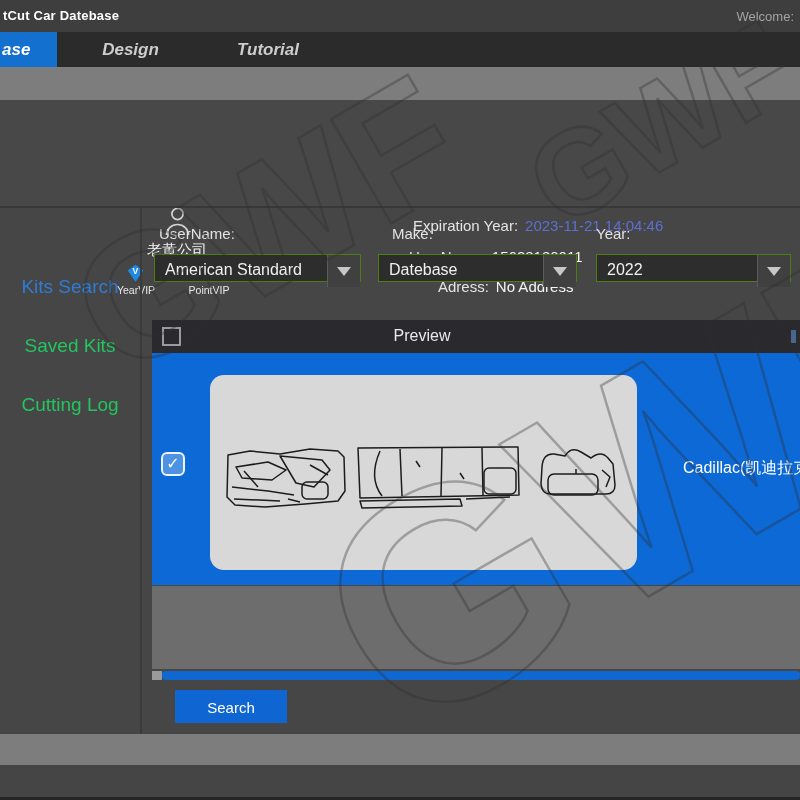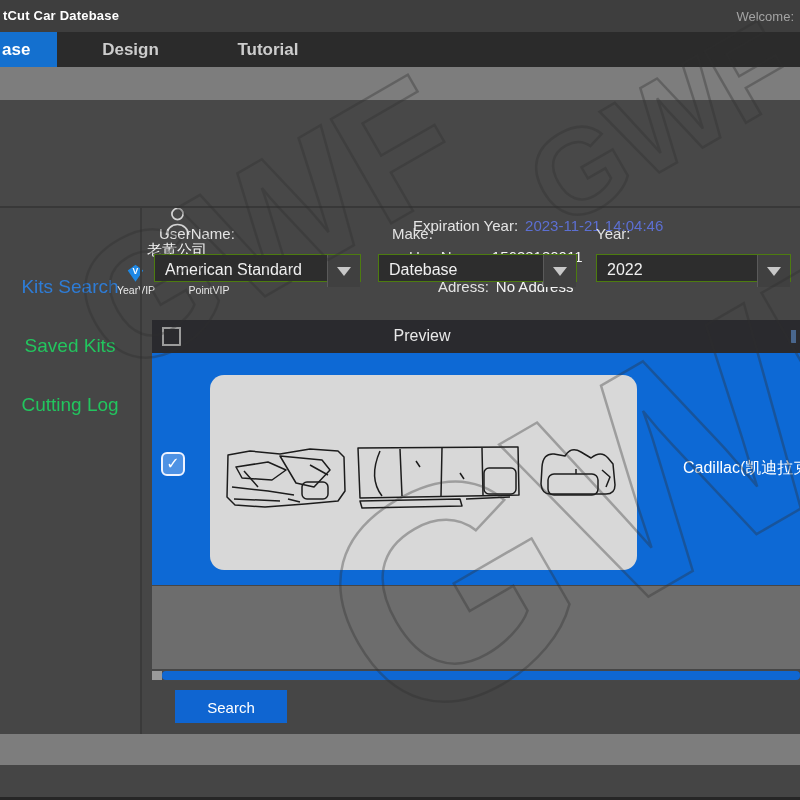--- a/index.html
+++ b/index.html
@@ -6,21 +6,21 @@
   *{box-sizing:border-box;font-family:"Liberation Sans","DejaVu Sans",sans-serif;}
   #app{position:relative;width:800px;height:800px;overflow:hidden;background:#464646;}
 
   
   .titlebar{position:absolute;left:0;top:0;width:800px;height:32px;background:#3e3e3e;}
   .titlebar .title{position:absolute;left:3px;top:8px;font-size:13px;font-weight:bold;color:#ffffff;letter-spacing:.2px;text-align:right;}
   .titlebar .welcome{position:absolute;right:6px;top:9px;font-size:13px;color:#a3a3a3;}
 
   
   .tabbar{position:absolute;left:0;top:32px;width:800px;height:35px;background:#2b2b2b;}
-  .tab{position:absolute;top:0;height:35px;line-height:35px;font-size:17px;font-weight:bold;color:#cdcdcd;text-align:center;cursor:default;}
+  .tab{position:absolute;top:0;height:35px;line-height:35px;font-size:17px;font-weight:bold;color:#cdcdcd;text-align:center;cursor:default;font-style:italic;}
   .tab.active{background:#1470cf;color:#ffffff;text-align:left;padding-left:2px;}
 
   .grayband{position:absolute;left:0;top:67px;width:800px;height:33px;background:#7d7d7d;}
 
   
   .userpanel{position:absolute;left:0;top:100px;width:800px;height:107px;background:#484848;border-bottom:1px solid #383838;}
   .person{position:absolute;left:164px;top:106px;}
   .company{position:absolute;left:132px;top:141px;width:90px;text-align:center;font-size:15px;color:#f2f2f2;}
   .badge-icon{position:absolute;top:163px;}
   .badge-label{position:absolute;top:184px;width:64px;text-align:center;font-size:10.5px;color:#e8e8e8;}

